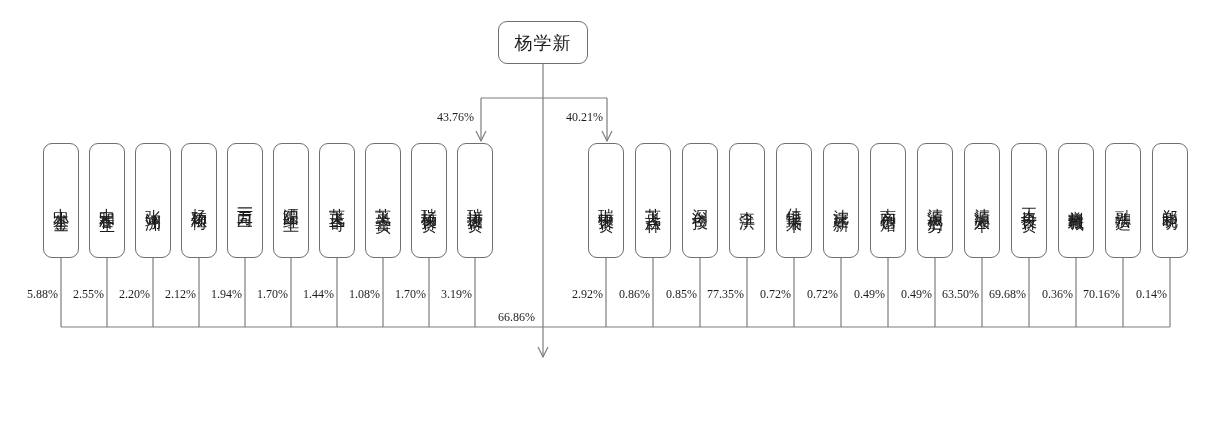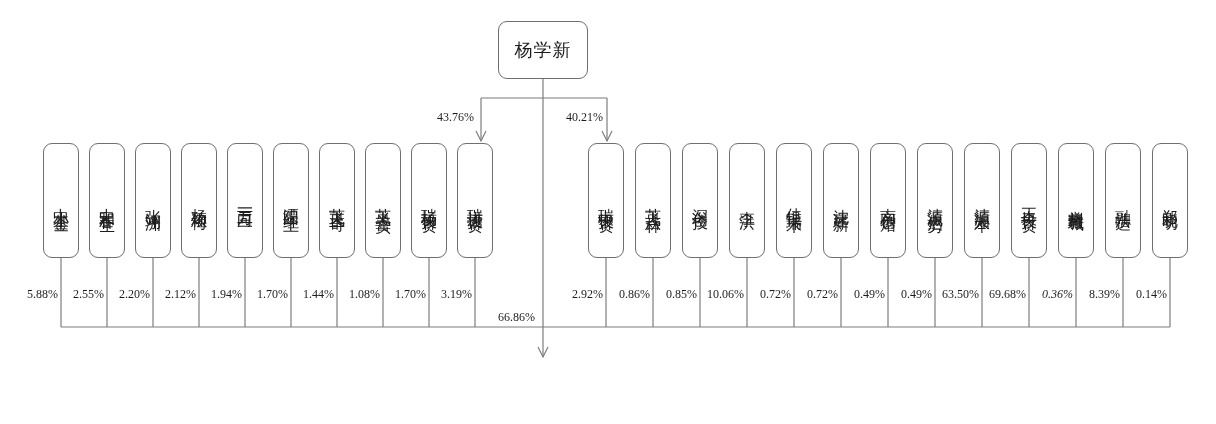--- a/index.html
+++ b/index.html
@@ -14,21 +14,21 @@
   #lines{position:absolute;left:0;top:0;width:1216px;height:424px;}
   .node{
     position:absolute;
     box-sizing:border-box;
     border:1px solid #6f6f6f;
     border-radius:9px;
     background:#ffffff;
     display:flex;align-items:center;justify-content:center;
   }
   .top-node{
-    left:498px;top:21px;width:90px;height:58px;
+    left:498px;top:21px;width:90px;height:43px;
     font-size:18px;letter-spacing:1px;
   }
   .company-node{
     left:373px;top:360px;width:340px;height:43px;
     background:#d2d2d2;border:1px solid #b5b5b5;
     font-size:18px;letter-spacing:2px;color:#2b2b2b;
     border-radius:8px;
   }
   .sh-box{
     position:absolute;
@@ -150,21 +150,21 @@
         <span>英飞吉林</span>
       </div>
       <div class="pct" style="left: 592px; top: 287px;">0.86%</div>
       <div class="sh-box" style="left: 682px;">
         <span>深创投</span>
       </div>
       <div class="pct" style="left: 639px; top: 287px;">0.85%</div>
       <div class="sh-box" style="left: 729px;">
         <span>李洪</span>
       </div>
-      <div class="pct" style="left: 686px; top: 287px;">10.06%</div>
+      <div class="pct" style="left: 686px; top: 287px;">77.35%</div>
       <div class="sh-box" style="left: 776px;">
         <span>佳银瑞禾</span>
       </div>
       <div class="pct" style="left: 733px; top: 287px;">0.72%</div>
       <div class="sh-box" style="left: 823px;">
         <span>沈建新</span>
       </div>
       <div class="pct" style="left: 780px; top: 287px;">0.72%</div>
       <div class="sh-box" style="left: 870px;">
         <span>南京创熠</span>
@@ -178,24 +178,24 @@
         <span>清源知本</span>
       </div>
       <div class="pct" style="left: 921px; top: 287px;">63.50%</div>
       <div class="sh-box" style="left: 1011px;">
         <span>正奇投资</span>
       </div>
       <div class="pct" style="left: 968px; top: 287px;">69.68%</div>
       <div class="sh-box long" style="left: 1058px;">
         <span>常州科教城</span>
       </div>
-      <div class="pct" style="left: 1015px; top: 287px; font-style: italic;">0.36%</div>
+      <div class="pct" style="left: 1015px; top: 287px;">0.36%</div>
       <div class="sh-box" style="left: 1105px;">
         <span>融浩达</span>
       </div>
-      <div class="pct" style="left: 1062px; top: 287px;">8.39%</div>
+      <div class="pct" style="left: 1062px; top: 287px;">70.16%</div>
       <div class="sh-box" style="left: 1152px;">
         <span>郑晓明</span>
       </div>
       <div class="pct" style="left: 1109px; top: 287px;">0.14%</div>
     </div>
 
 </div>
 
 </body></html>

